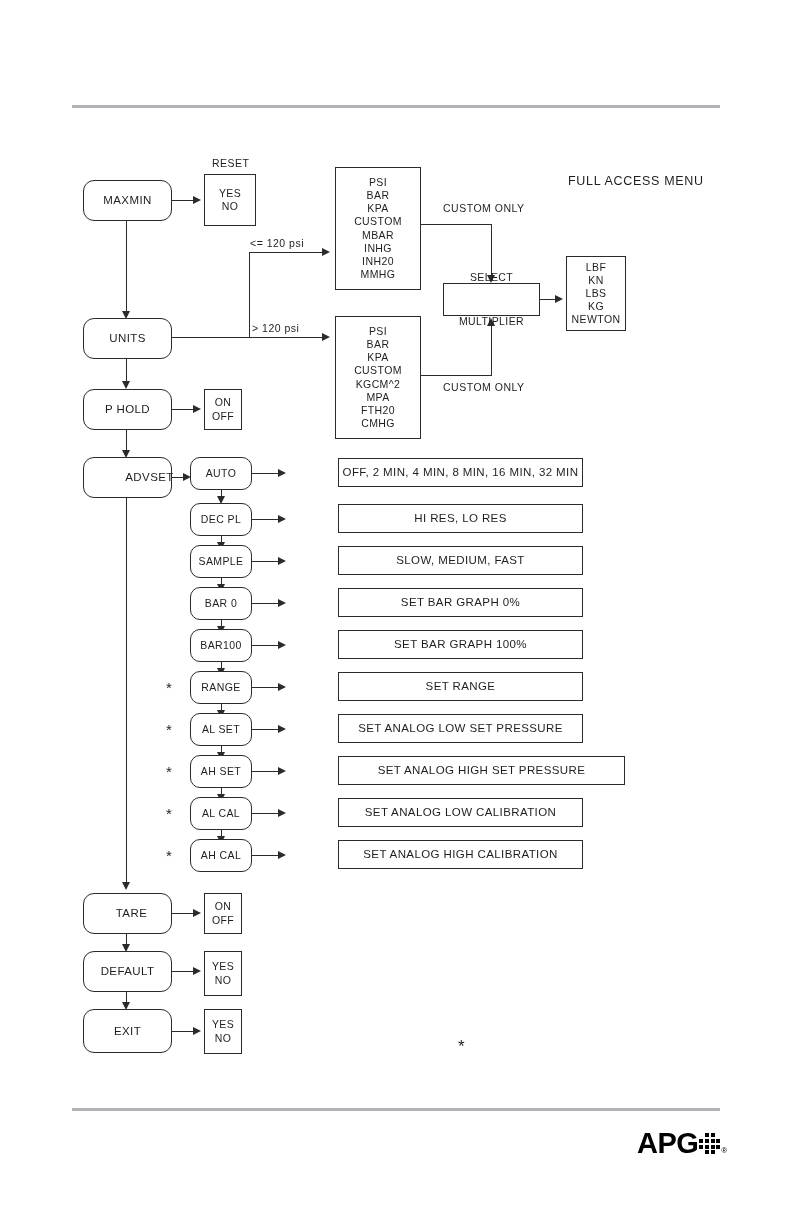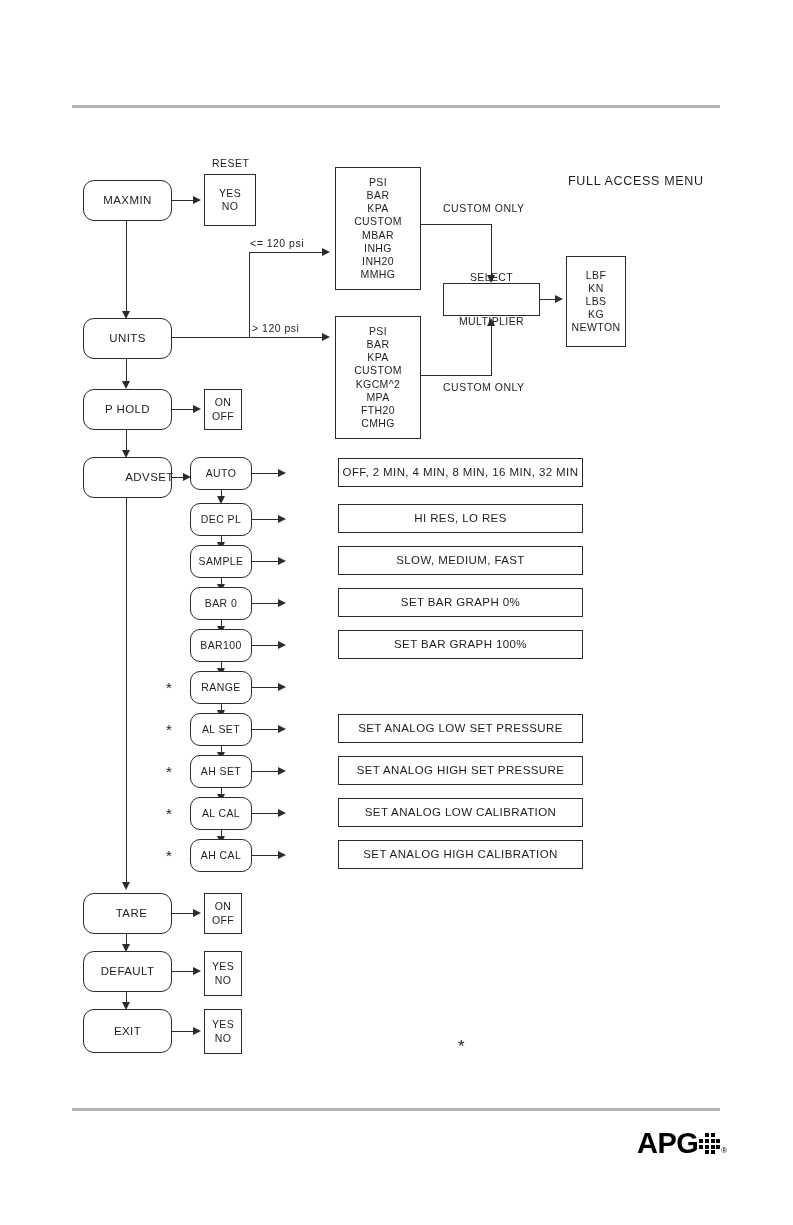--- a/index.html
+++ b/index.html
@@ -209,21 +209,21 @@
   <div class="arrow up" style="left:487px; top:318px;"></div>
   <div class="ftext" style="left:443px; top:381px;">CUSTOM ONLY</div>
 
   <div class="ubox" style="left:443px; top:283px; width:97px; height:33px;gap:31px;">
     <span>SELECT</span>
     <span>MULTIPLIER</span>
   </div>
 
   <div class="hline" style="left:540px; top:299px; width:18px;"></div>
   <div class="arrow right" style="left:555px; top:294.5px;"></div>
-  <div class="ubox" style="left:566px; top:256px; width:60px; height:91px;">
+  <div class="ubox" style="left:566px; top:256px; width:60px; height:75px;">
     <span>LBF</span>
     <span>KN</span>
     <span>LBS</span>
     <span>KG</span>
     <span>NEWTON</span>
   </div>
 
   <div class="vline" style="left:126px; top:359px; height:27px;"></div>
   <div class="arrow down" style="left:122px; top:381px;"></div>
 
@@ -303,20 +303,23 @@
   </div>
   <div class="vline" style="left:221px; top:662px; height:12px;"></div>
   <div class="arrow down" style="left:217px; top:668px;"></div>
 
   <div class="star" style="left:166px; top:680px;">*</div>
   <div class="sbox" style="left:190px; top:671px; width:62px; height:33px;">
     <span>RANGE</span>
   </div>
   <div class="hline" style="left:252px; top:687px; width:28px;"></div>
   <div class="arrow right" style="left:278px; top:682.5px;"></div>
+  <div class="dbox" style="left:290px; top:672px; width:245px; height:29px;">
+    <span>SET RANGE</span>
+  </div>
   <div class="vline" style="left:221px; top:704px; height:12px;"></div>
   <div class="arrow down" style="left:217px; top:710px;"></div>
 
   <div class="star" style="left:166px; top:722px;">*</div>
   <div class="sbox" style="left:190px; top:713px; width:62px; height:33px;">
     <span>AL SET</span>
   </div>
   <div class="hline" style="left:252px; top:729px; width:28px;"></div>
   <div class="arrow right" style="left:278px; top:724.5px;"></div>
   <div class="dbox" style="left:290px; top:714px; width:245px; height:29px;">
@@ -324,21 +327,21 @@
   </div>
   <div class="vline" style="left:221px; top:746px; height:12px;"></div>
   <div class="arrow down" style="left:217px; top:752px;"></div>
 
   <div class="star" style="left:166px; top:764px;">*</div>
   <div class="sbox" style="left:190px; top:755px; width:62px; height:33px;justify-content:center;">
     <span>AH SET</span>
   </div>
   <div class="hline" style="left:252px; top:771px; width:28px;"></div>
   <div class="arrow right" style="left:278px; top:766.5px;"></div>
-  <div class="dbox" style="left:290px; top:756px; width:245px; height:29px;">
+  <div class="dbox" style="left:290px; top:756px; width:287px; height:29px;">
     <span>SET ANALOG HIGH SET PRESSURE</span>
   </div>
   <div class="vline" style="left:221px; top:788px; height:12px;"></div>
   <div class="arrow down" style="left:217px; top:794px;"></div>
 
   <div class="star" style="left:166px; top:806px;">*</div>
   <div class="sbox" style="left:190px; top:797px; width:62px; height:33px;">
     <span>AL CAL</span>
   </div>
   <div class="hline" style="left:252px; top:813px; width:28px;"></div>

